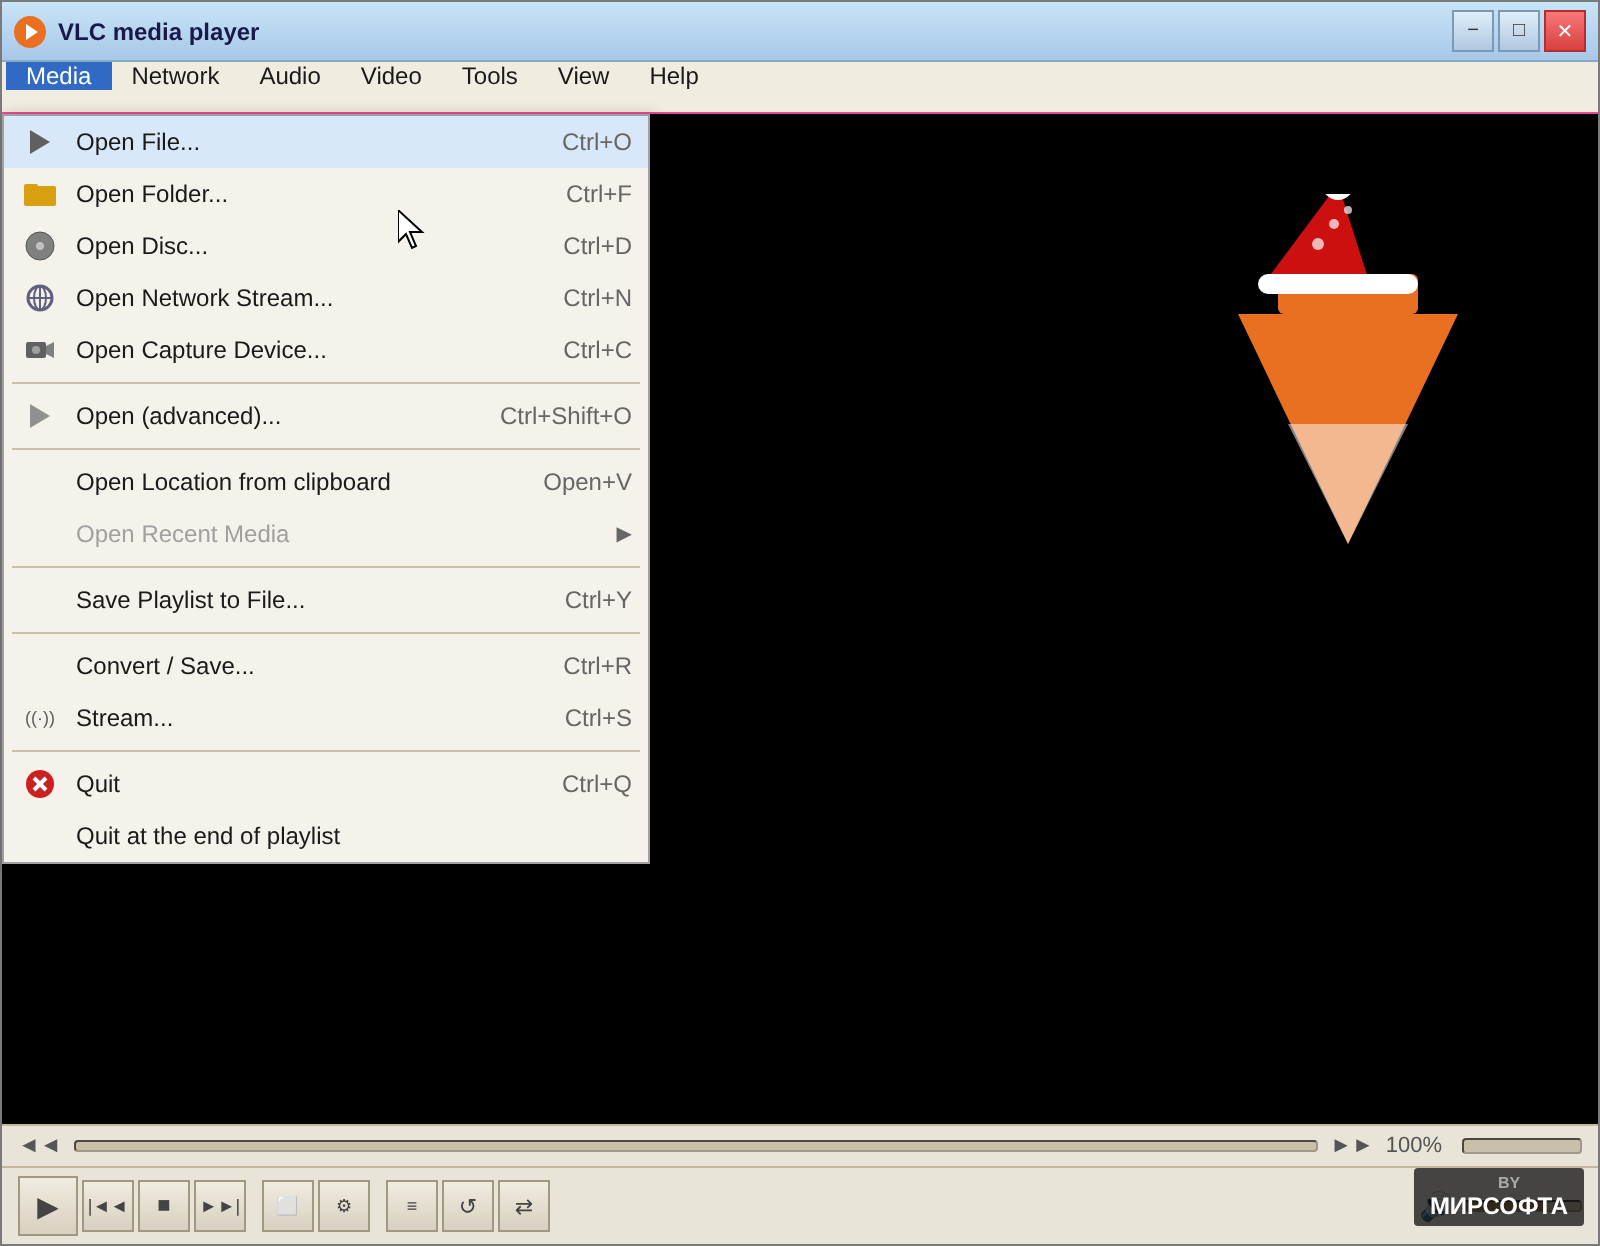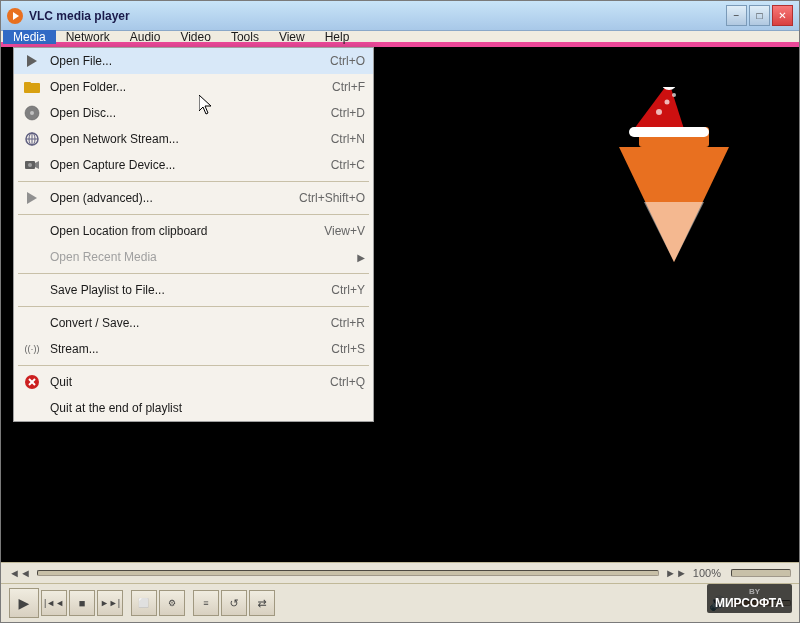--- a/index.html
+++ b/index.html
@@ -73,24 +73,24 @@
 
     .title-btn.close {
       background: linear-gradient(to bottom, #f87878, #d84040);
       color: white;
       border-color: #b03030;
     }
 
     
     .menu-bar {
       background: #f0ece0;
-      height: 16px;
-      display: flex;
-      align-items: center;
-      border-bottom: 5px solid #ec4899;
+      height: 26px;
+      display: flex;
+      align-items: flex-start;
+      border-bottom: 1px solid #ec4899;
       flex-shrink: 0;
       padding: 0 2px;
     }
 
     .menu-item {
       padding: 0 10px;
       display: flex;
       align-items: center;
       cursor: pointer;
       font-size: 12px;
@@ -113,22 +113,22 @@
       flex: 1;
       display: flex;
       position: relative;
       background: #000;
     }
 
     
     .dropdown {
       position: absolute;
       top: 0;
-      left: 12px;
-      width: 361px;
+      left: 0;
+      width: 324px;
       background: #f5f2ec;
       border: 1px solid #a0a0a0;
       box-shadow: 2px 2px 8px rgba(0,0,0,0.3);
       z-index: 100;
     }
 
     .dropdown-item {
       display: flex;
       align-items: center;
       padding: 4px 8px 4px 36px;
@@ -378,21 +378,21 @@
           </svg>
         </span>
         <span class="dropdown-item-label">Open (advanced)...</span>
         <span class="dropdown-item-shortcut">Ctrl+Shift+O</span>
       </div>
 
       <div class="dropdown-separator"></div>
 
       <div class="dropdown-item">
         <span class="dropdown-item-label">Open Location from clipboard</span>
-        <span class="dropdown-item-shortcut">View+V</span>
+        <span class="dropdown-item-shortcut">Open+V</span>
       </div>
 
       <div class="dropdown-item disabled">
         <span class="dropdown-item-label">Open Recent Media</span>
         <span class="dropdown-item-arrow">▶</span>
       </div>
 
       <div class="dropdown-separator"></div>
 
       <div class="dropdown-item">

